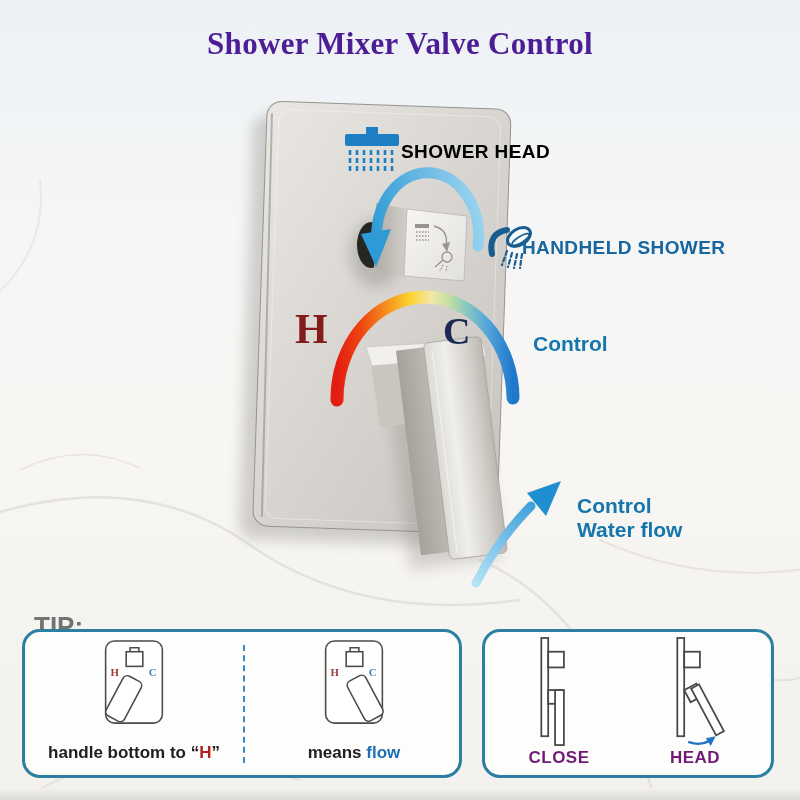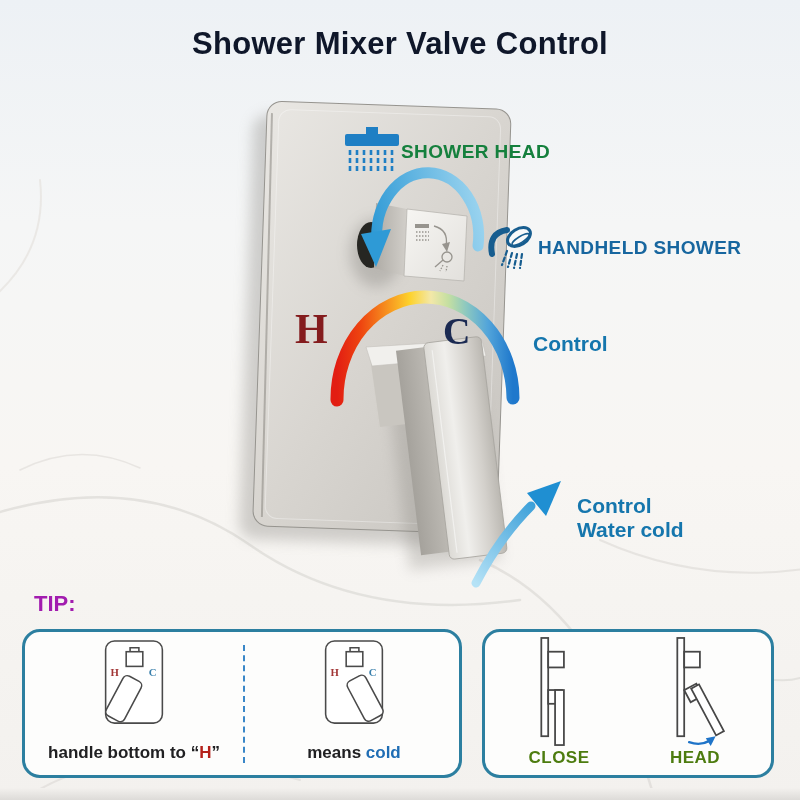--- a/index.html
+++ b/index.html
@@ -4,43 +4,43 @@
 <style>
   html,body{margin:0;padding:0;}
   body{
     width:800px;height:800px;position:relative;overflow:hidden;
     font-family:"Liberation Sans","DejaVu Sans",sans-serif;
     background:linear-gradient(180deg,#edf1f5 0%,#f5f6f6 28%,#f8f6f3 58%,#f3f1ee 100%);
   }
   .abs{position:absolute;}
   .title{
     top:26px;left:0;width:800px;text-align:center;
-    font-size:31px;font-weight:800;color:#0f172a;letter-spacing:.3px;
+    font-size:31px;font-weight:800;color:#4c1d95;letter-spacing:.3px;font-family:Liberation Serif, serif;
   }
   .callout{font-weight:800;letter-spacing:.4px;white-space:nowrap;}
-  .lbl-showerhead{left:401px;top:141px;font-size:19px;color:#15803d;}
-  .lbl-handheld{left:538px;top:237px;font-size:19px;color:#17669f;}
+  .lbl-showerhead{left:401px;top:141px;font-size:19px;color:#000000;}
+  .lbl-handheld{left:522px;top:237px;font-size:19px;color:#17669f;}
   .lbl-temp{left:533px;top:332px;font-size:21px;color:#1576ad;line-height:24px;font-weight:800;}
   .lbl-flow{left:577px;top:494px;font-size:21px;color:#1576ad;line-height:24px;font-weight:800;}
   .letter-h{left:295px;top:305px;font-family:"Liberation Serif","DejaVu Serif",serif;font-size:42px;font-weight:700;color:#841c1e;}
   .letter-c{left:443px;top:309px;font-family:"Liberation Serif","DejaVu Serif",serif;font-size:38px;font-weight:600;color:#1b2a52;}
-  .tip-heading{left:34px;top:591px;font-size:22px;font-weight:800;color:#a21caf;}
+  .tip-heading{left:34px;top:611px;font-size:26px;font-weight:800;color:#737373;}
   .tip-box{
     background:#fdfdfc;border:3px solid #2c7fa0;border-radius:18px;
     box-sizing:border-box;
   }
   .tip-box-left{left:22px;top:629px;width:440px;height:149px;}
   .tip-box-right{left:482px;top:629px;width:292px;height:149px;}
   .tip-half{position:absolute;top:0;width:218px;height:100%;}
   .tip-divider{position:absolute;left:218px;top:13px;height:118px;border-left:2.5px dashed #3a87c8;}
   .mini-diagram{display:block;margin:7px auto 0;}
   .cap{text-align:center;font-size:17px;font-weight:800;color:#202022;line-height:20px;margin-top:14px;}
   .hot{color:#b4211a;}
   .cold{color:#1f6db4;}
-  .oc-label{position:absolute;top:116px;width:100px;text-align:center;font-size:17px;font-weight:800;color:#4d7c0f;letter-spacing:.5px;}
+  .oc-label{position:absolute;top:116px;width:100px;text-align:center;font-size:17px;font-weight:800;color:#701a75;letter-spacing:.5px;}
   .bottom-shade{position:absolute;left:0;bottom:0;width:800px;height:12px;background:linear-gradient(#f3f1ee,#dddbd8);}
   svg{display:block;}
 </style>
 </head>
 <body>
 
 <svg class="abs" style="left:0;top:0;" width="800" height="800" viewBox="0 0 800 800">
   <g fill="none" stroke-linecap="round">
     <path d="M -10 515 Q 140 468 250 545 T 520 600" stroke="#dcdad6" stroke-width="2.5" opacity=".7"></path>
     <path d="M 480 560 Q 600 612 655 800" stroke="#d8d6d2" stroke-width="2.5" opacity=".6"></path>
@@ -199,21 +199,21 @@
 
 <div class="abs letter-h">H</div>
 <div class="abs letter-c">C</div>
 
 <div class="abs lbl-temp">
   <div>Control</div>
 </div>
 
 <div class="abs lbl-flow">
   <div>Control</div>
-  <div>Water cold</div>
+  <div>Water flow</div>
 </div>
 
 <div class="abs title">Shower Mixer Valve Control</div>
 
 <div class="abs tip-heading">TIP:</div>
 
 <div class="abs tip-box tip-box-left">
   <div class="tip-half" style="left:0;">
     <svg class="mini-diagram" width="64" height="90" viewBox="0 0 64 92">
       <g fill="#ffffff" stroke="#4a4a4a" stroke-width="1.6">
@@ -238,21 +238,21 @@
         <rect x="3" y="2" width="58" height="84" rx="9"></rect>
         <polyline points="28,13 28,9 37,9 37,13" fill="none"></polyline>
         <rect x="24" y="13" width="17" height="15"></rect>
         <rect x="24" y="40" width="21" height="46" rx="5" transform="rotate(-28 34 44)"></rect>
       </g>
       <text x="8" y="38" font-family="Liberation Serif, DejaVu Serif, serif" font-size="11" font-weight="bold" fill="#a23737">H</text>
       <text x="47" y="38" font-family="Liberation Serif, DejaVu Serif, serif" font-size="11" font-weight="bold" fill="#3b81ad">C</text>
     </svg>
     <div class="cap">
       <div>
-        <span>means </span><span class="cold">cold</span>
+        <span>means </span><span class="cold">flow</span>
       </div>
     </div>
   </div>
 </div>
 
 <div class="abs tip-box tip-box-right">
   <svg class="abs" style="left:42px;top:4px;" width="64" height="112" viewBox="0 0 64 114">
     <g fill="#ffffff" stroke="#474747" stroke-width="1.8">
       <rect x="14" y="2" width="7" height="100"></rect>
       <rect x="21" y="16" width="16" height="16"></rect>

